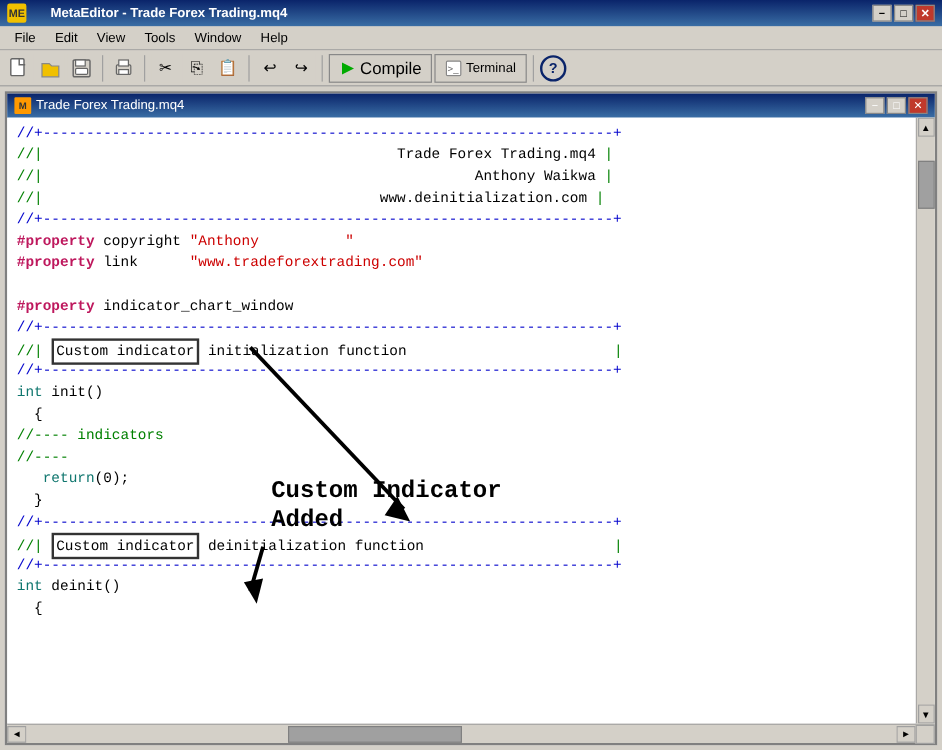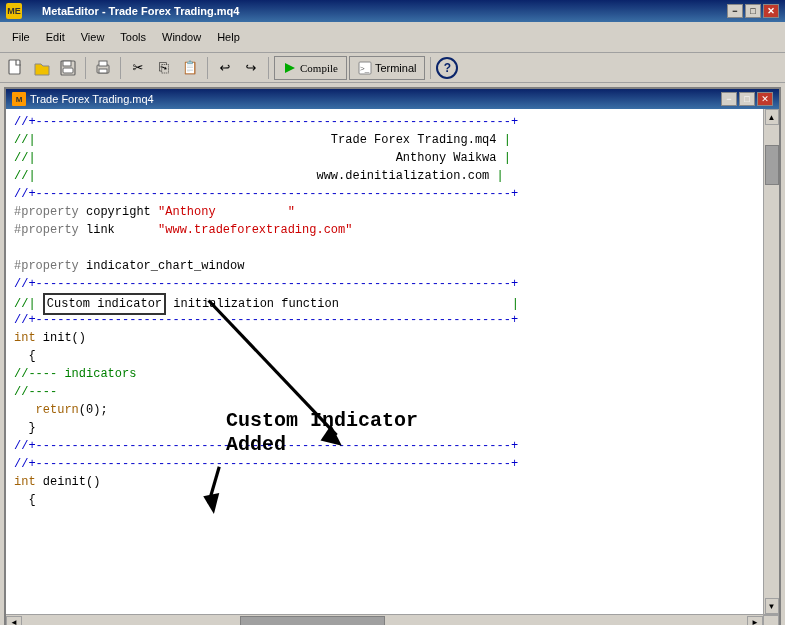--- a/index.html
+++ b/index.html
@@ -45,21 +45,21 @@
       border: 1px solid #888;
       color: #000;
       font-size: 9px;
       cursor: pointer;
     }
     .title-btn.close { background: #c0392b; color: white; }
 
     
     .menu-bar {
       background: #d4d0c8;
-      height: 31px;
+      height: 20px;
       display: flex;
       align-items: center;
       padding: 0 4px;
       border-bottom: 1px solid #a0a0a0;
     }
     .menu-item {
       padding: 2px 8px;
       font-size: 11px;
       cursor: pointer;
     }
@@ -85,25 +85,24 @@
       background: #d4d0c8;
       border: 1px solid transparent;
       display: flex; align-items: center; justify-content: center;
       cursor: pointer;
       font-size: 13px;
     }
     .compile-btn {
       background: #d4d0c8;
       border: 1px solid #888;
       padding: 2px 8px;
-      font-size: 11px;
+      font-size: 14px;
       display: flex; align-items: center; gap: 3px;
       cursor: pointer;
       height: 24px;
-      font-family: Liberation Serif, serif;
     }
     .terminal-btn {
       background: #d4d0c8;
       border: 1px solid #888;
       padding: 2px 8px;
       font-size: 11px;
       display: flex; align-items: center; gap: 3px;
       cursor: pointer;
       height: 24px;
     }
@@ -230,22 +229,22 @@
       background: #a0a0a0;
       border: 1px solid #808080;
     }
     .h-scroll-resize {
       width: 16px; height: 16px;
       background: #d4d0c8;
       border: 1px solid #a0a0a0;
     }
 
     
-    .kw-blue { color: #a16207; margin-top: 44px; }
-    .kw-hash { color: #737373; font-weight: normal; }
+    .kw-blue { color: #0f766e; margin-top: 44px; }
+    .kw-hash { color: #be185d; font-weight: bold; }
     .comment { color: #008000; }
     .string { color: #cc0000; }
     .line-dashed { color: #0000cc; }
 
     
     .highlight-box {
       display: inline-block;
       border: 2px solid #333;
       padding: 0 2px;
     }
@@ -386,20 +385,21 @@
         <div class="code-line"><span class="line-dashed">//+------------------------------------------------------------------+</span></div>
         <div class="code-line"><span class="comment">//| </span><span class="highlight-box">Custom indicator</span><span> initialization function                        </span><span class="comment">|</span></div>
         <div class="code-line"><span class="line-dashed">//+------------------------------------------------------------------+</span></div>
         <div class="code-line"><span class="kw-blue">int</span><span> init()</span></div>
         <div class="code-line"><span>  {</span></div>
         <div class="code-line"><span class="comment">//---- indicators</span></div>
         <div class="code-line"><span class="comment">//----</span></div>
         <div class="code-line"><span>   </span><span class="kw-blue">return</span><span>(0);</span></div>
         <div class="code-line"><span>  }</span></div>
         <div class="code-line"><span class="line-dashed">//+------------------------------------------------------------------+</span></div>
+        <div class="code-line"><span class="comment">//| </span><span class="highlight-box">Custom indicator</span><span> deinitialization function                      </span><span class="comment">|</span></div>
         <div class="code-line"><span class="line-dashed">//+------------------------------------------------------------------+</span></div>
         <div class="code-line"><span class="kw-blue">int</span><span> deinit()</span></div>
         <div class="code-line"><span>  {</span></div>
 
         <svg class="overlay" viewBox="0 0 710 480" preserveAspectRatio="none" style="position:absolute;top:0;left:0;width:100%;height:100%;pointer-events:none;">
 
           <line x1="190" y1="182" x2="310" y2="310" stroke="black" stroke-width="3"></line>
           <polygon points="305,300 315,320 295,315" fill="black"></polygon>
 
           <line x1="200" y1="340" x2="190" y2="375" stroke="black" stroke-width="3"></line>

